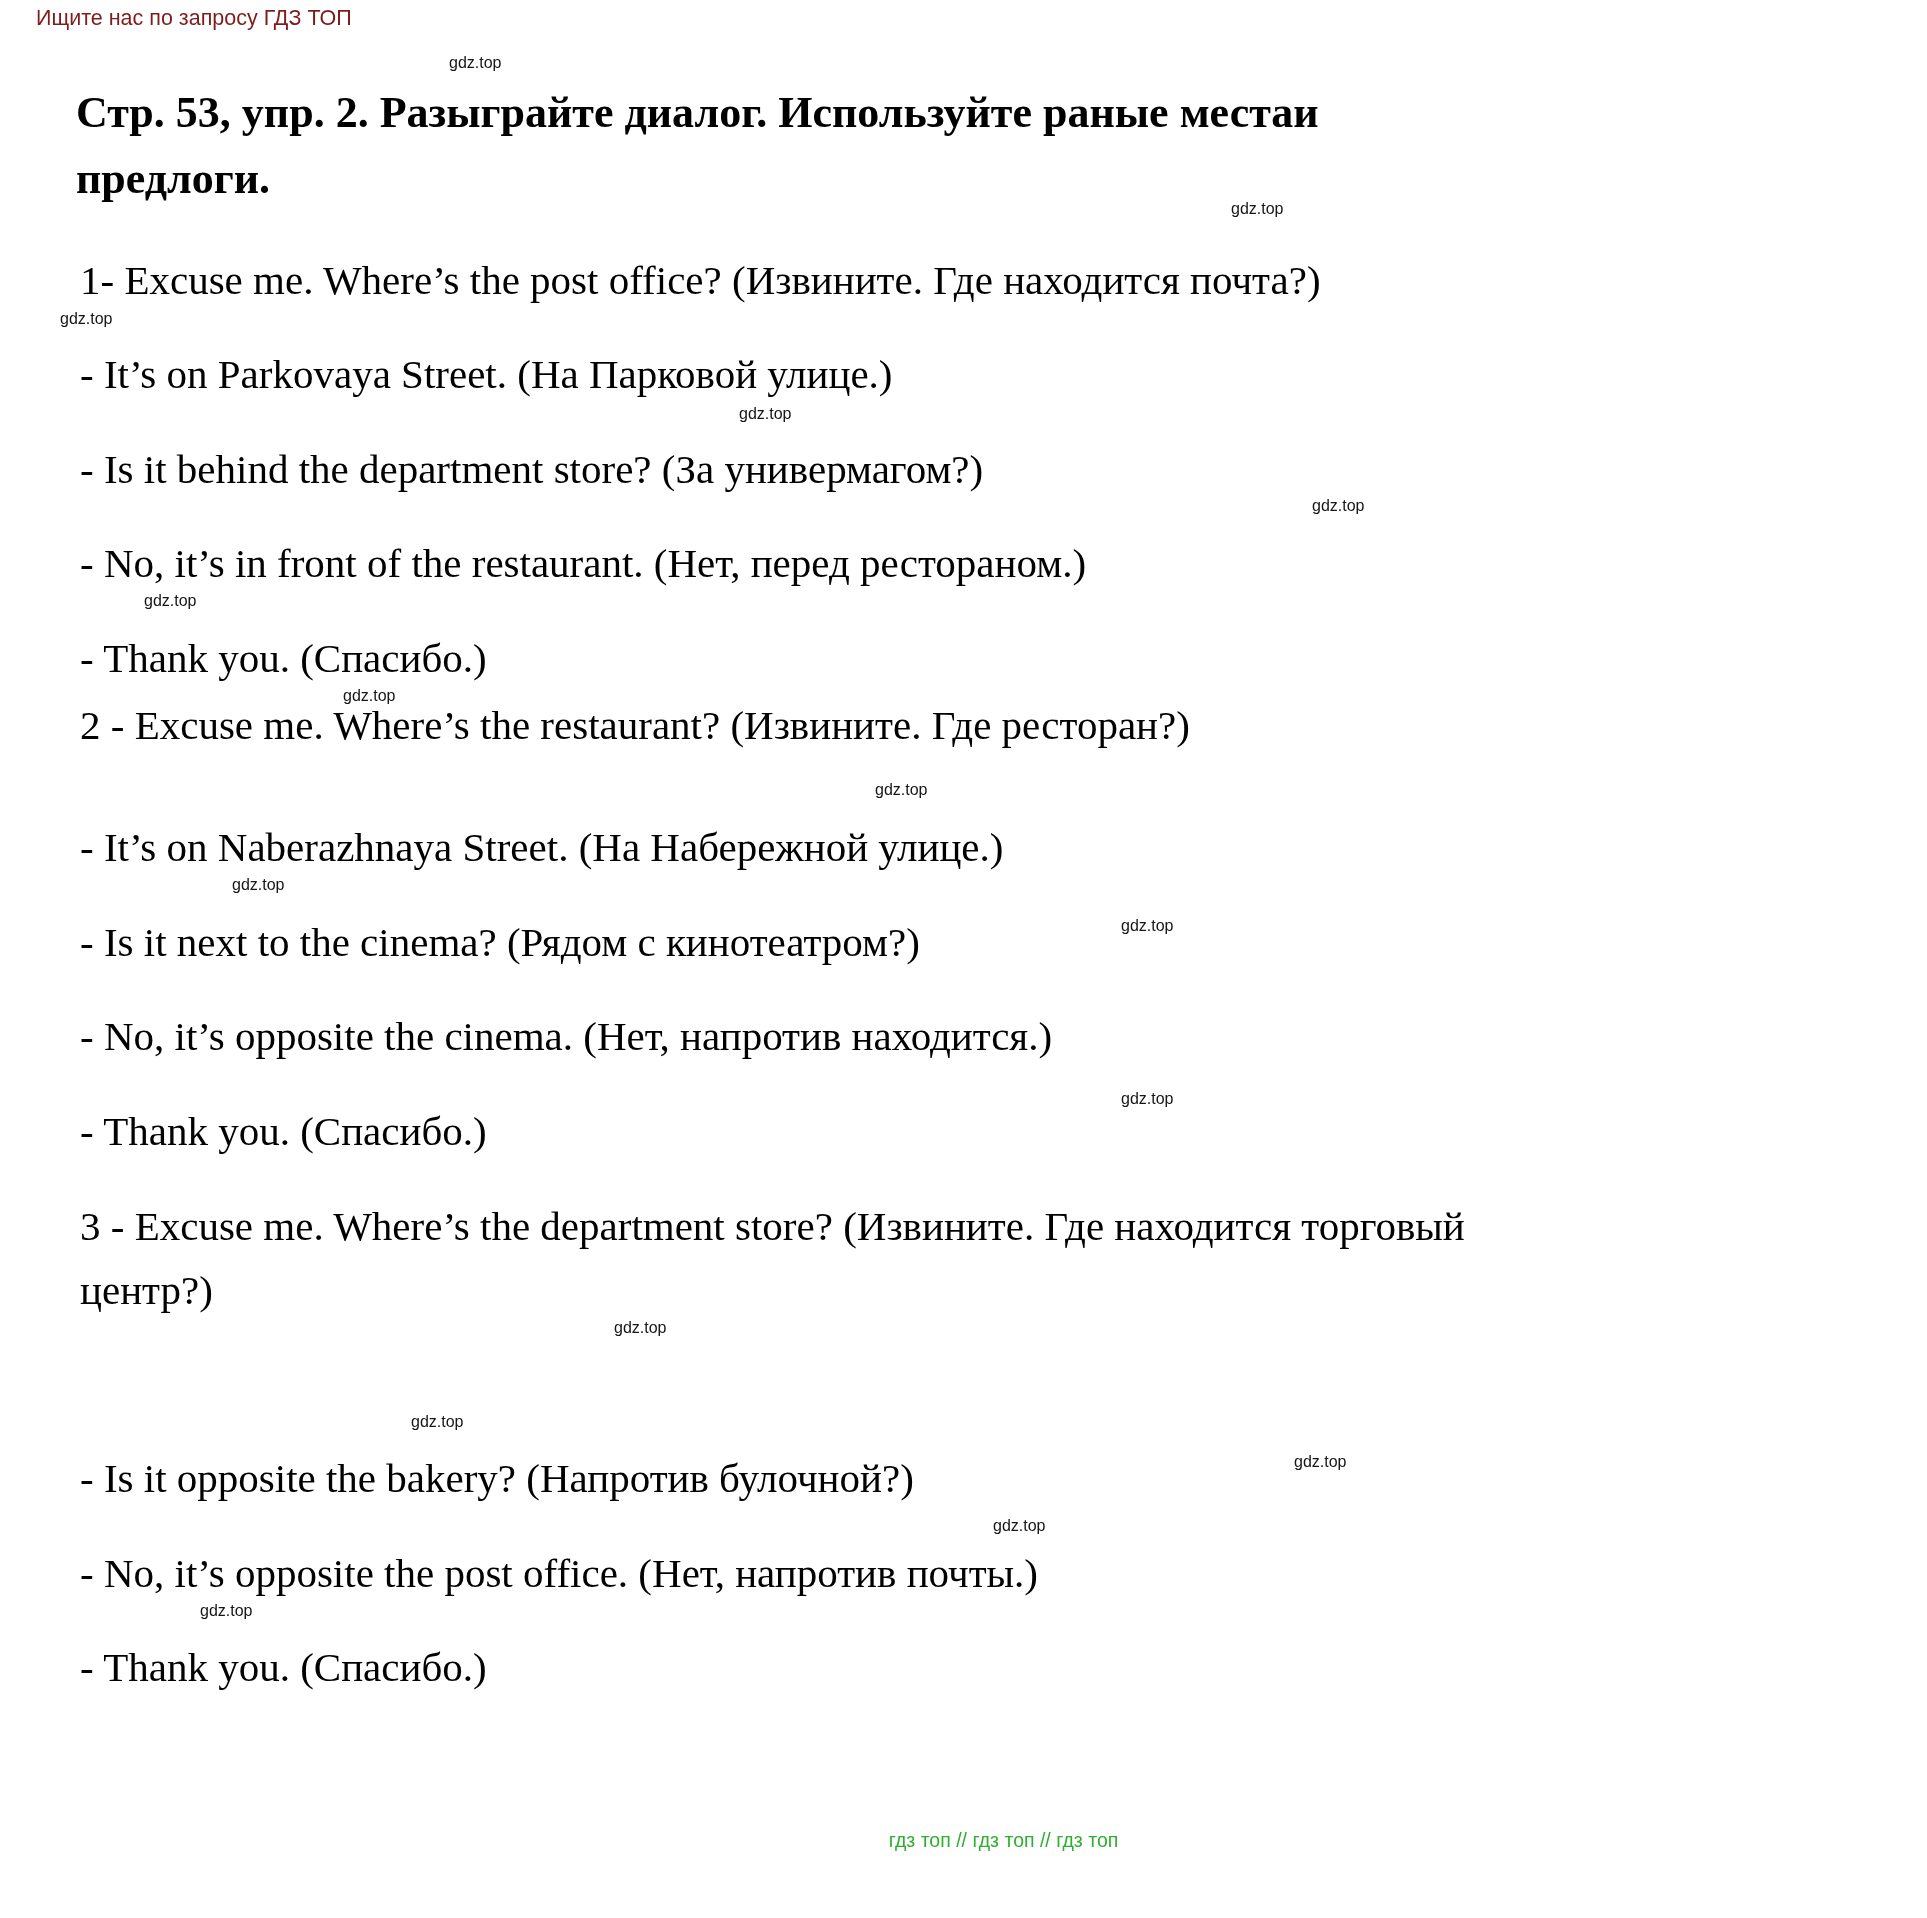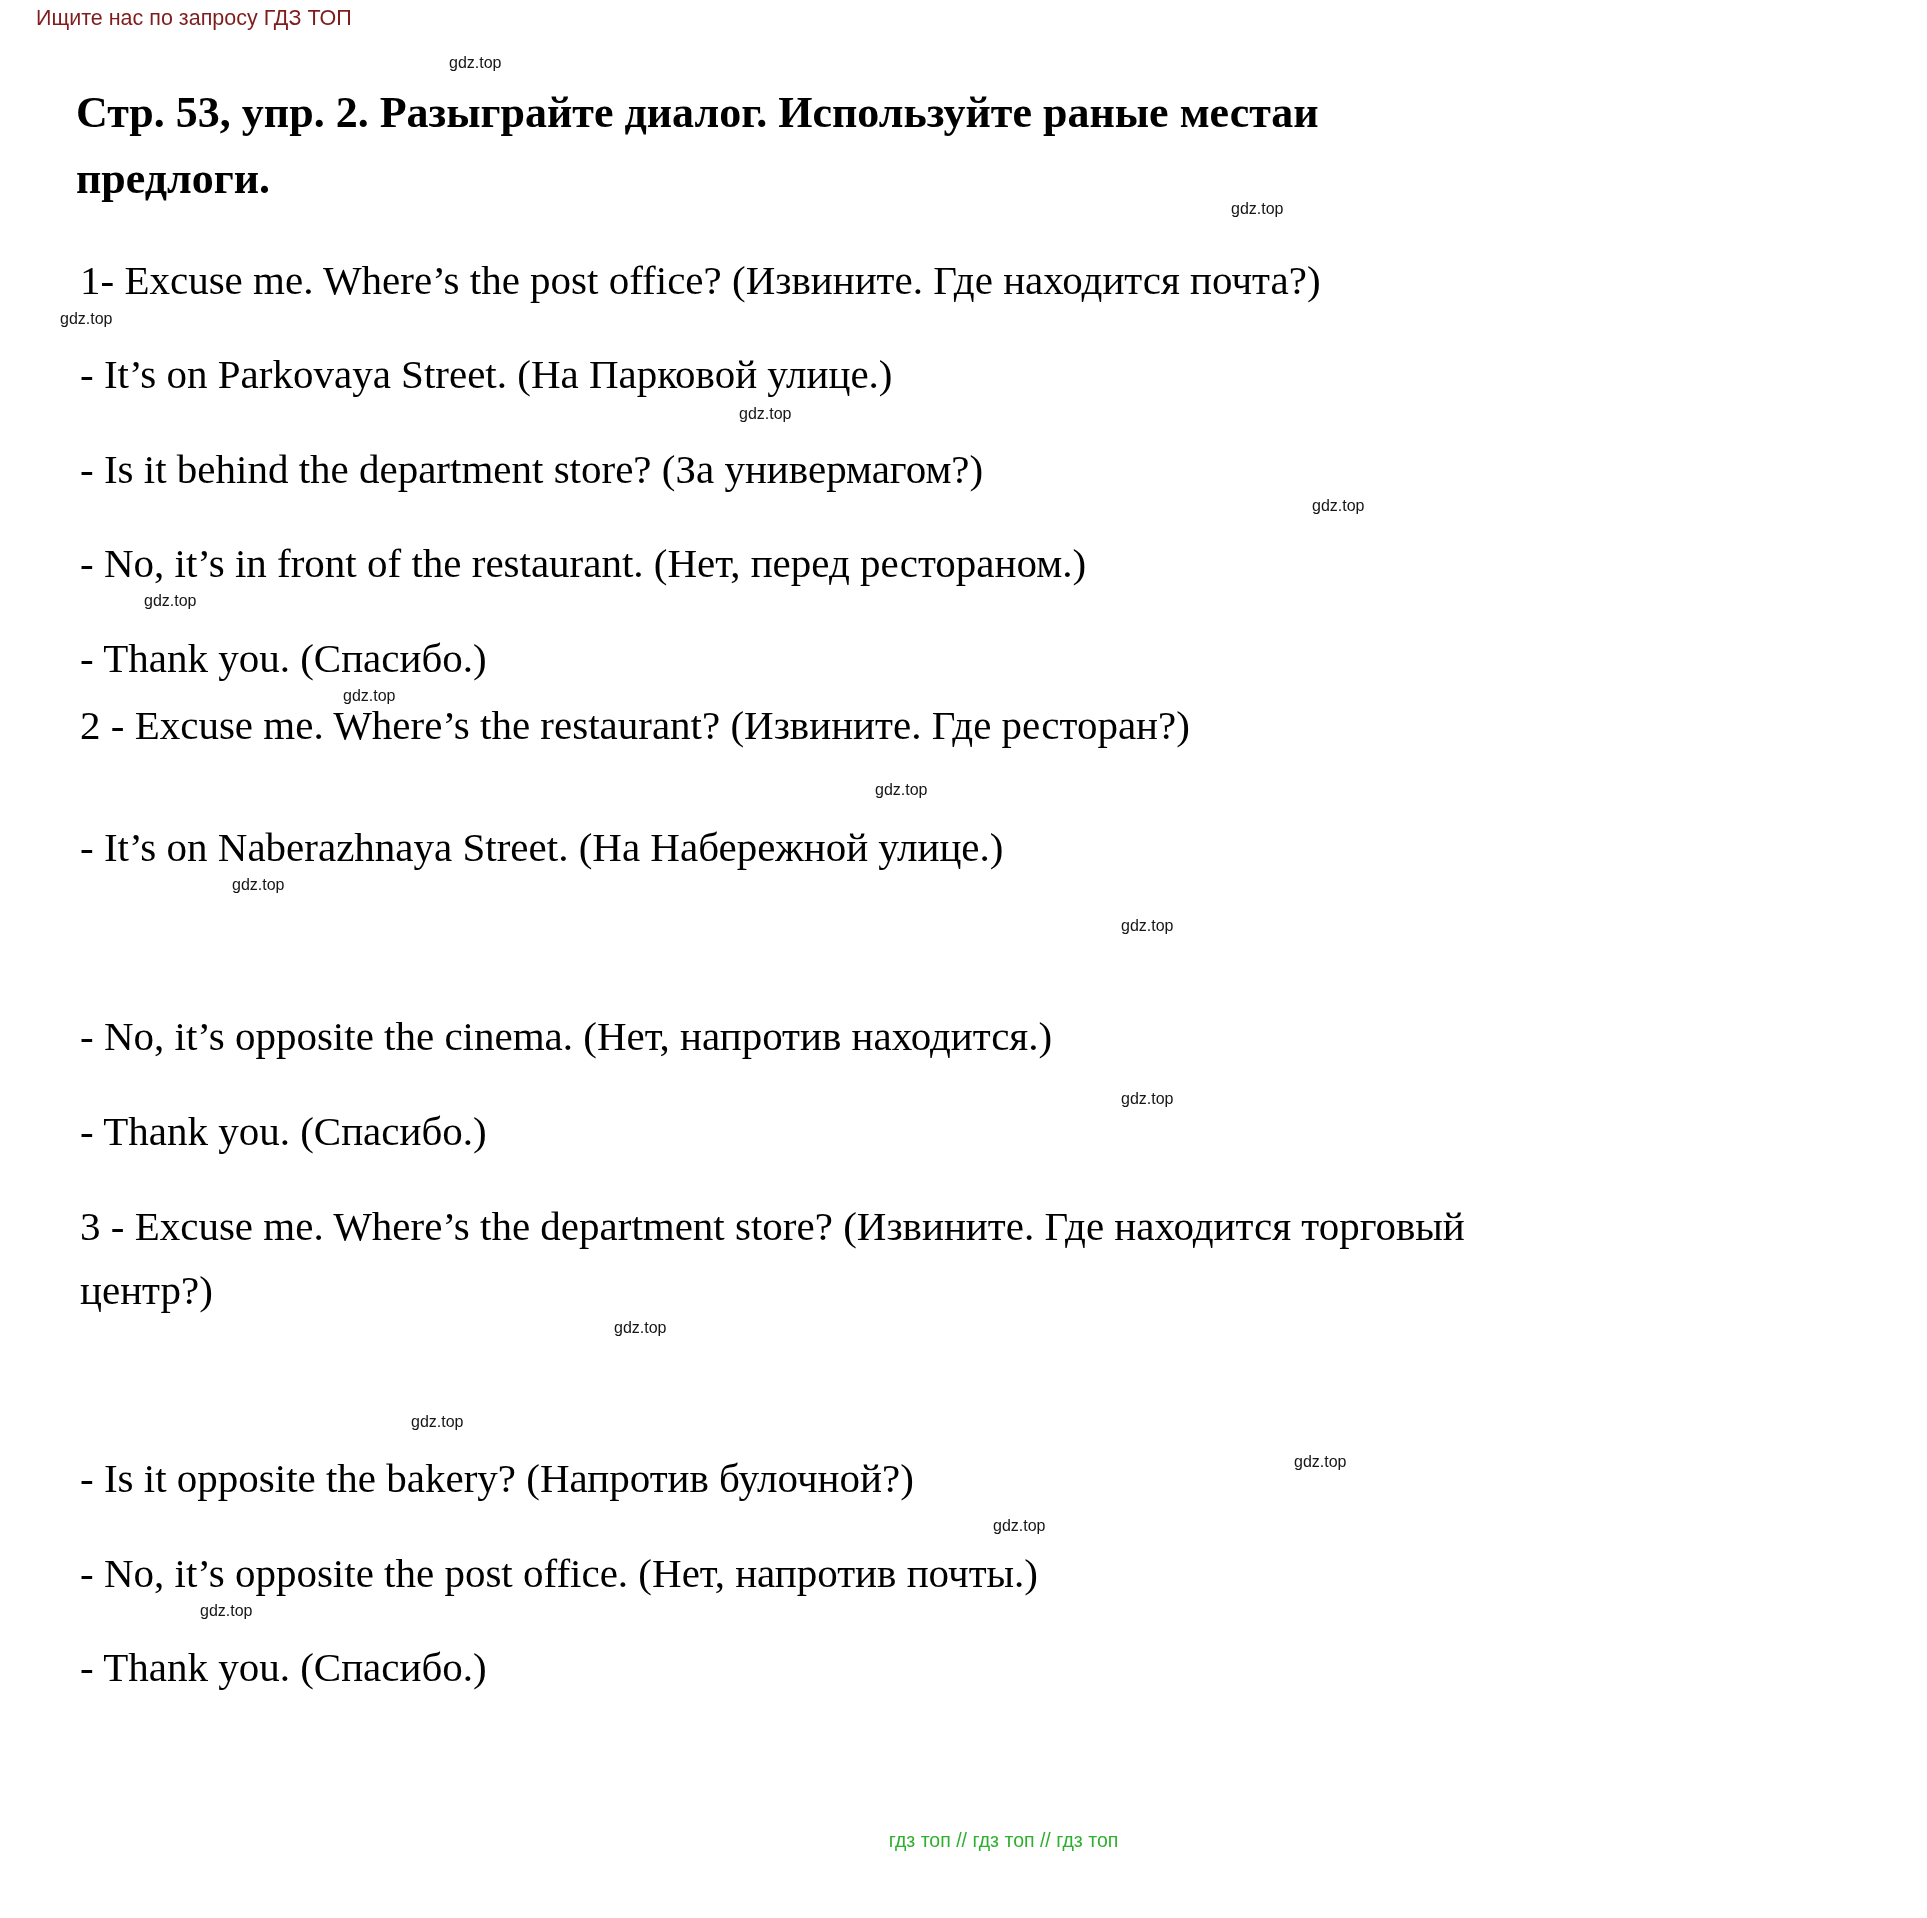--- a/index.html
+++ b/index.html
@@ -76,20 +76,21 @@
 
   <div class="exercise-title">Стр. 53, упр. 2. Разыграйте диалог. Используйте раные местаи предлоги.</div>
 
   <div class="dialog-line" style="top:249px">1- Excuse me. Where’s the post office? (Извините. Где находится почта?)</div>
   <div class="dialog-line" style="top:343px">- It’s on Parkovaya Street. (На Парковой улице.)</div>
   <div class="dialog-line" style="top:438px">- Is it behind the department store? (За универмагом?)</div>
   <div class="dialog-line" style="top:532px">- No, it’s in front of the restaurant. (Нет, перед рестораном.)</div>
   <div class="dialog-line" style="top:627px">- Thank you. (Спасибо.)</div>
   <div class="dialog-line" style="top:694px">2 - Excuse me. Where’s the restaurant? (Извините. Где ресторан?)</div>
   <div class="dialog-line" style="top:816px">- It’s on Naberazhnaya Street. (На Набережной улице.)</div>
+  <div class="dialog-line" style="top:911px">- Is it next to the cinema? (Рядом с кинотеатром?)</div>
   <div class="dialog-line" style="top:1005px">- No, it’s opposite the cinema. (Нет, напротив находится.)</div>
   <div class="dialog-line" style="top:1100px">- Thank you. (Спасибо.)</div>
   <div class="dialog-line wrapping" style="top:1195px">3 - Excuse me. Where’s the department store? (Извините. Где находится торговый центр?)</div>
   <div class="dialog-line" style="top:1447px">- Is it opposite the bakery? (Напротив булочной?)</div>
   <div class="dialog-line" style="top:1542px">- No, it’s opposite the post office. (Нет, напротив почты.)</div>
   <div class="dialog-line" style="top:1636px">- Thank you. (Спасибо.)</div>
 
   <span class="wm" style="left:449px;  top:54px">gdz.top</span>
   <span class="wm" style="left:1231px; top:200px">gdz.top</span>
   <span class="wm" style="left:60px;   top:310px">gdz.top</span>

